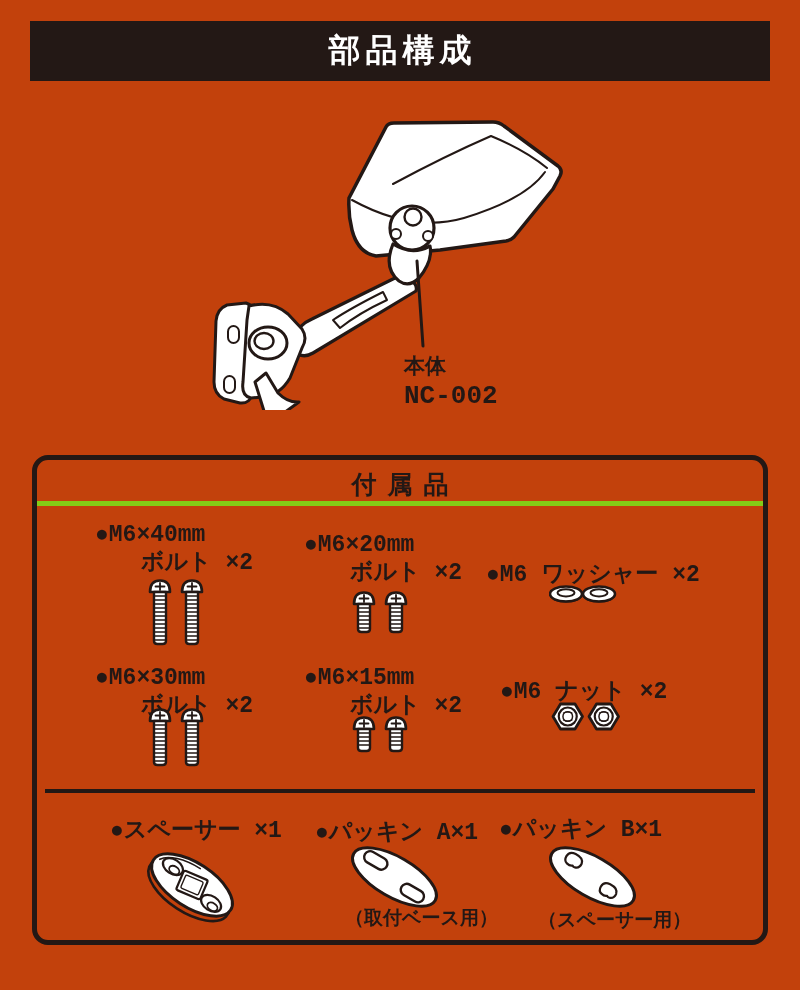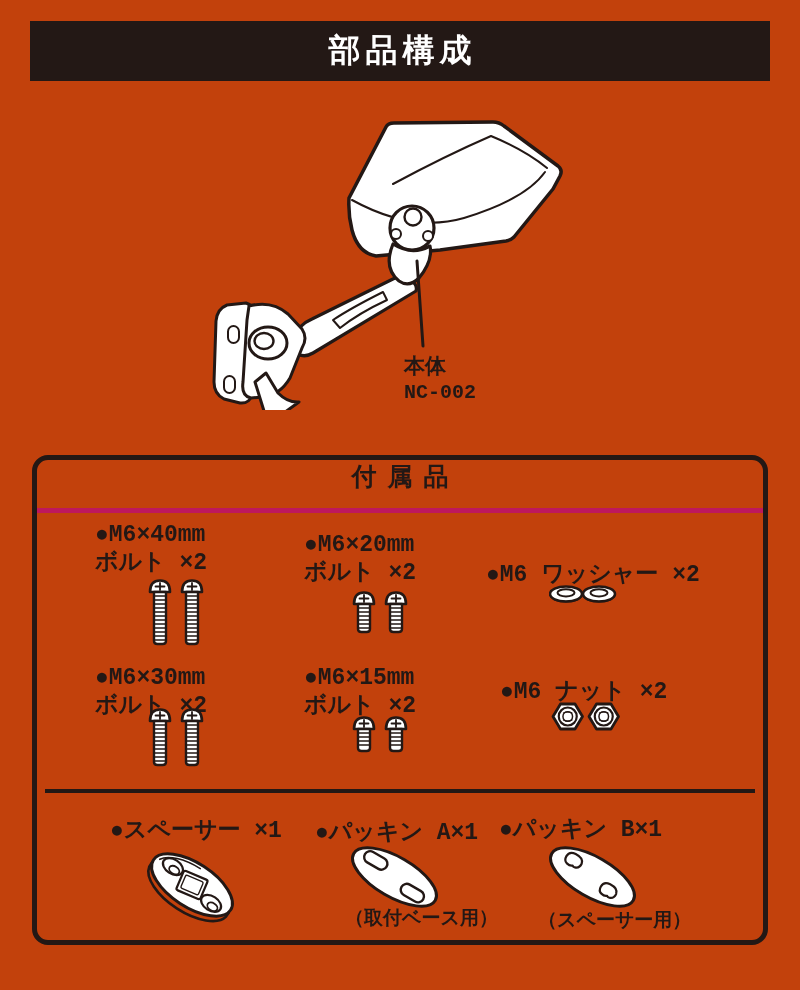--- a/index.html
+++ b/index.html
@@ -7,34 +7,34 @@
     position:relative; width:800px; height:990px; background:#c2410c;
     font-family:Liberation Mono, monospace; color:#231815; overflow:hidden;
   }
   .titlebar {
     position:absolute; left:30px; top:21px; width:740px; height:60px;
     background:#231815; color:#ffffff; display:flex; align-items:center; justify-content:center;
     font-size:32px; font-weight:bold; letter-spacing:5px; padding-left:5px; box-sizing:border-box;
   }
   .figure-label { position:absolute; left:404px; top:356px; font-weight:bold; line-height:1.18; }
   .figure-label .l1 { font-size:21px; }
-  .figure-label .l2 { font-size:20px; }
+  .figure-label .l2 { font-size:26px; }
   .acc-box {
     position:absolute; left:32px; top:455px; width:736px; height:490px;
     border:5px solid #231815; border-radius:16px; box-sizing:border-box;
   }
   .acc-header {
-    position:absolute; left:0; top:0; width:100%; height:53px;
-    border-bottom:5px solid #be185d; box-sizing:border-box;
-    display:flex; align-items:flex-start; justify-content:center;
+    position:absolute; left:0; top:0; width:100%; height:46px;
+    border-bottom:5px solid #84cc16; box-sizing:border-box;
+    display:flex; align-items:flex-end; justify-content:center;
     font-size:25px; font-weight:bold; letter-spacing:11px; padding-left:11px;
   }
   .divider { position:absolute; left:8px; top:329px; width:710px; height:4px; background:#231815; }
   .item { position:absolute; font-weight:bold; font-size:23px; line-height:1.22; white-space:nowrap; }
-  .item .line2 { }
+  .item .line2 { margin-left:46px; }
   .caption { position:absolute; font-weight:bold; font-size:19px; text-align:center; white-space:nowrap;margin-left:20px; }
   .art { position:absolute; }
   .art path, .art ellipse, .art circle, .art rect, .art line {
     stroke:#231815; stroke-linecap:round; stroke-linejoin:round; fill:none;
   }
   .art .f { fill:#ffffff; }
 </style>
 </head>
 <body>
 

